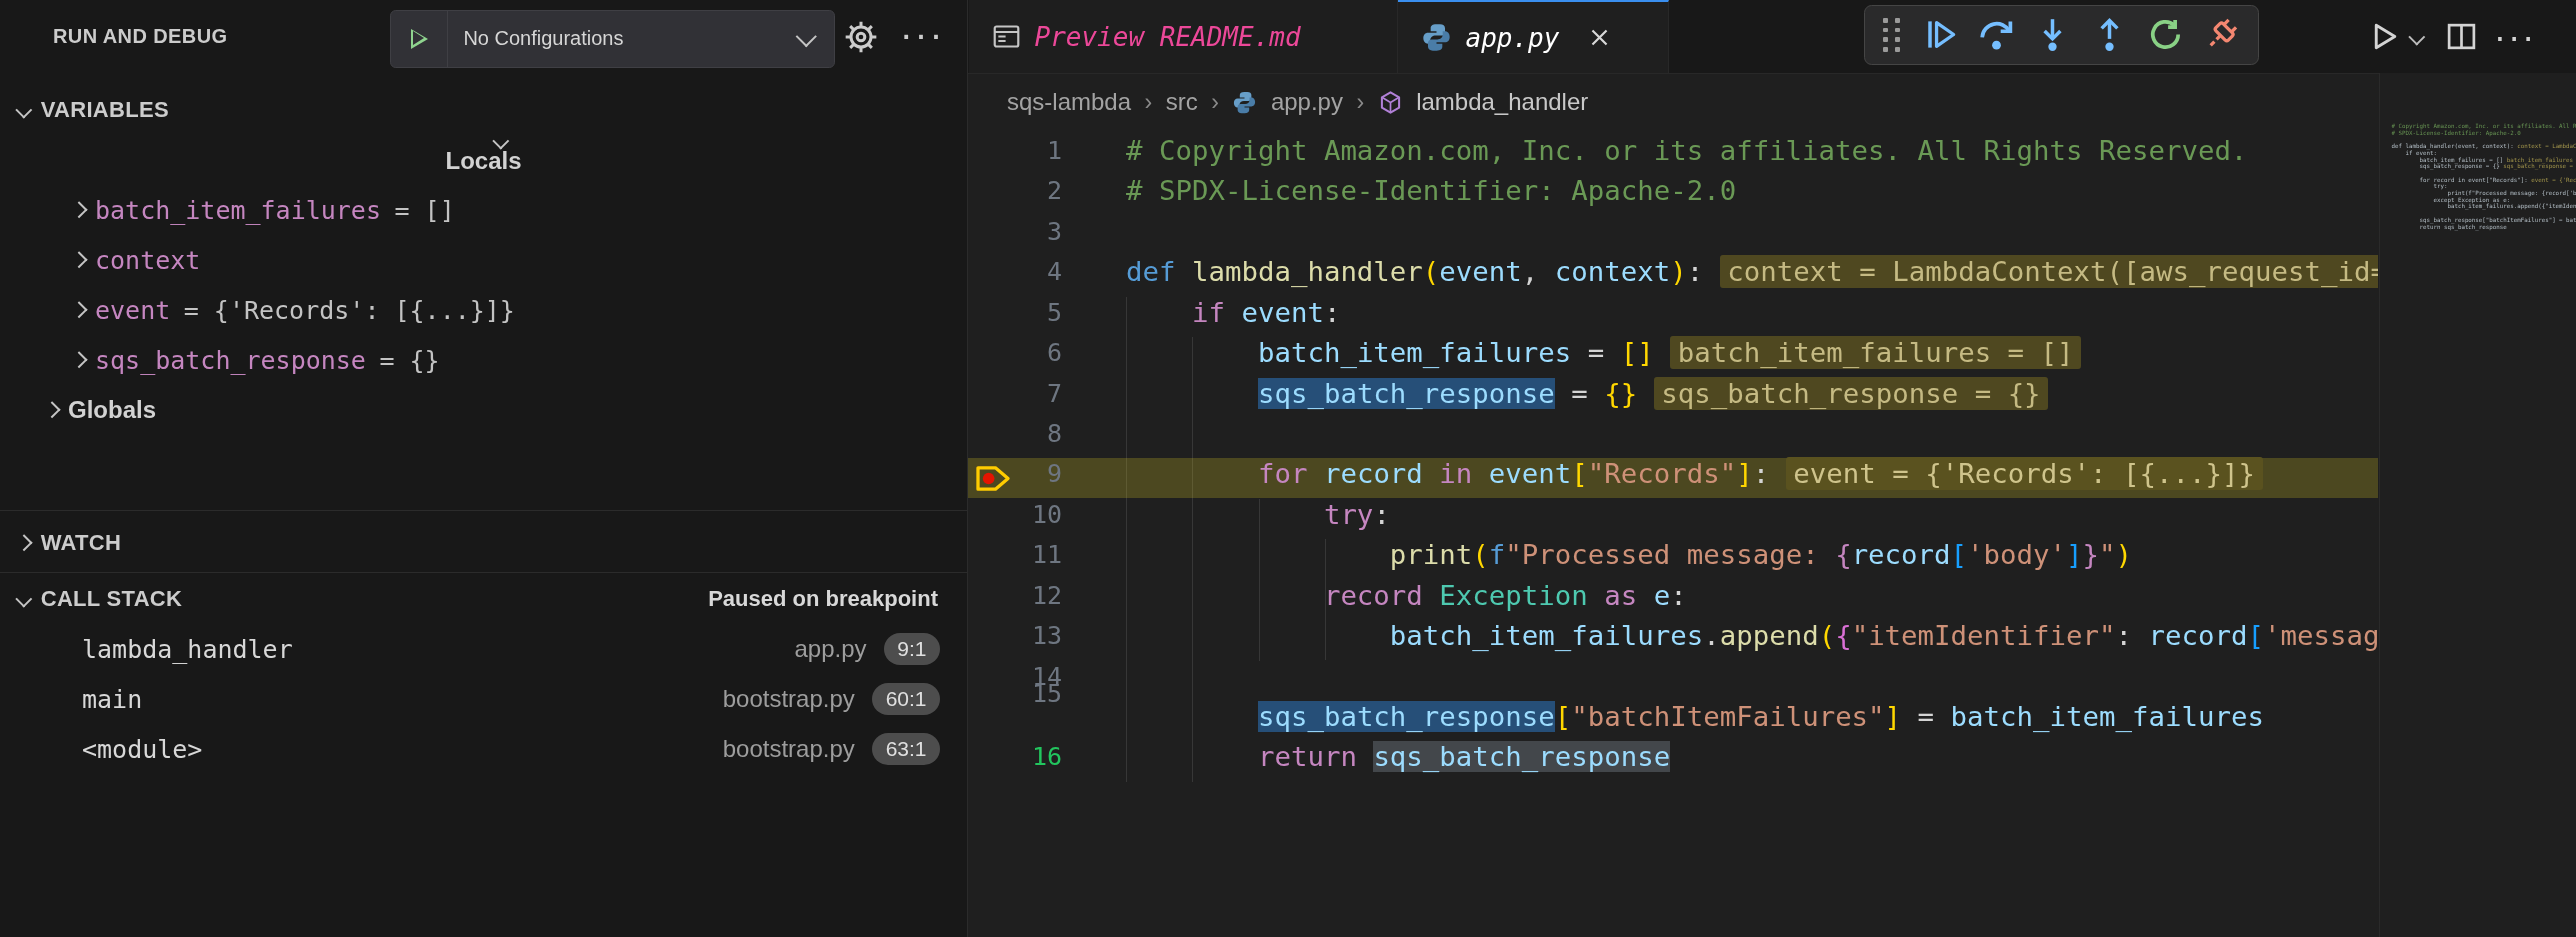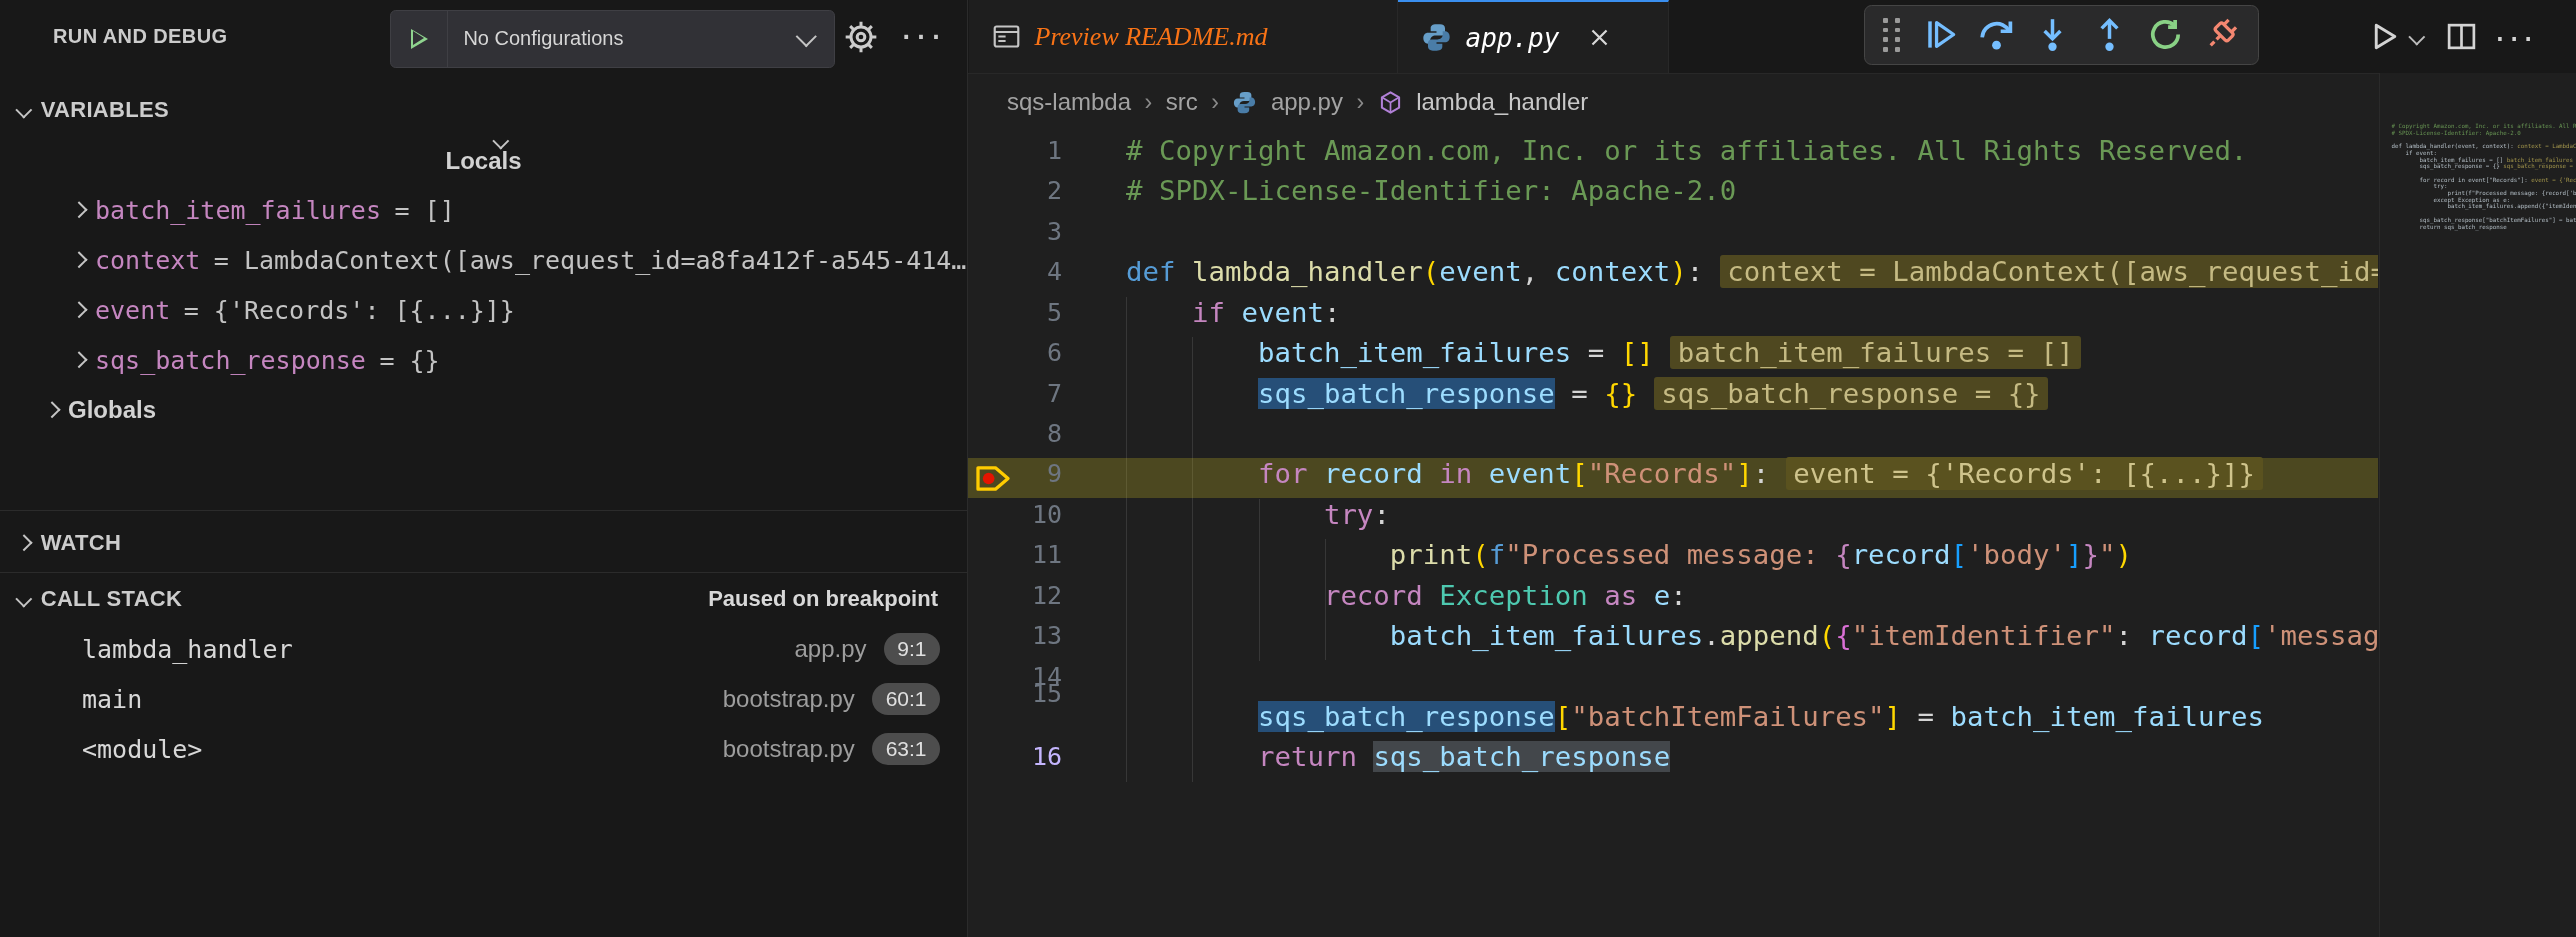--- a/index.html
+++ b/index.html
@@ -34,21 +34,21 @@
   .frame-right{position:absolute;right:27px;display:flex;align-items:center;gap:17.3px;}
   .frame-file{font-size:24px;color:#9d9d9d;}
   .badge{background:#4d4d4d;color:#e0e0e0;font-size:21px;border-radius:16.4px;padding:3.9px 13.5px;font-family:"Liberation Sans",sans-serif;}
 
   
   #tabbar{position:absolute;left:968px;top:0;width:1608px;height:73px;background:#181818;border-bottom:1px solid #282828;}
   .tab{position:absolute;top:0;height:73px;display:flex;align-items:center;gap:13.5px;padding:0 23px;box-sizing:border-box;cursor:pointer;}
   #tab-preview{left:1px;width:429px;background:#1e1e1e;border-right:1px solid #282828;}
   #tab-app{left:430px;width:271px;background:#1f1f1f;border-top:2.9px solid #3a8fef;border-right:1px solid #282828;}
   .tab .tlabel{font-size:26px;font-style:italic;white-space:nowrap;}
-  #tab-preview .tlabel{color:#f97316;font-family:Liberation Serif, serif;}
+  #tab-preview .tlabel{color:#ec4899;}
   #tab-app .tlabel{color:#ffffff;}
   .closex{margin-left:9.6px;display:flex;align-items:center;justify-content:center;width:33px;height:33px;border-radius:5.8px;}
   #breadcrumbs{position:absolute;left:968px;top:74px;width:1410px;height:56px;display:flex;align-items:center;padding-left:39px;gap:13.5px;font-size:24px;color:#a3a3a3;background:#1f1f1f;}
   #breadcrumbs .sep{color:#8a8a8a;font-size:23px;}
   #breadcrumbs .crumb{cursor:pointer;white-space:nowrap;}
   #breadcrumbs .last{color:#c8c8c8;}
 
   
   #dbg-toolbar{position:absolute;left:1864px;top:4.8px;width:395px;height:60px;background:#2a2a2b;border:1px solid #454545;border-radius:7.7px;display:flex;align-items:center;justify-content:space-between;padding:0 13.5px;box-sizing:border-box;z-index:30;}
   .dbtn{width:46px;height:48px;display:flex;align-items:center;justify-content:center;border-radius:5.8px;cursor:pointer;}
@@ -58,21 +58,21 @@
   
   #ed-actions{position:absolute;left:2368px;top:0;width:208px;height:73px;display:flex;align-items:center;gap:9.6px;z-index:5;}
   .ea{display:flex;align-items:center;justify-content:center;height:46px;border-radius:5.8px;cursor:pointer;color:#d4d4d4;}
   #ea-more{font-size:37px;letter-spacing:1.9px;color:#d4d4d4;padding:0 5.8px;}
 
   
   #codearea{position:absolute;left:968px;top:131px;width:1410px;height:807px;background:#1f1f1f;overflow:hidden;}
   #exec-line-hl{position:absolute;left:0;top:327px;width:1410px;height:40px;background:rgba(201,183,37,0.27);}
   #gutter{position:absolute;left:0;top:0;width:98px;height:807px;}
   .lnum{position:absolute;right:3.9px;width:87px;text-align:right;font-size:25px;line-height:40px;color:#6e7681;}
-  .lnum.active{color:#c4b5fd;}
+  .lnum.active{color:#22c55e;}
   #bp-exec{position:absolute;left:5.8px;top:332px;}
   .iguide{position:absolute;width:0;border-left:1px solid #373737;}
   #code-rows{position:absolute;left:98px;top:0;width:1312px;height:807px;}
   .code-line{position:absolute;left:0;width:1312px;height:40px;line-height:40px;font-size:27.4px;white-space:pre;padding-left:60px;font-family:"DejaVu Sans Mono",monospace;cursor:text;}
   .c-cm{color:#6a9955;} .c-kw{color:#c586c0;} .c-kb{color:#569cd6;} .c-fn{color:#dcdcaa;}
   .c-var{color:#9cdcfe;} .c-fg{color:#d4d4d4;} .c-str{color:#ce9178;} .c-cls{color:#4ec9b0;}
   .c-b1{color:#ffd700;} .c-b2{color:#da70d6;} .c-b3{color:#179fff;}
   .sel{background:#264f78;} .wrd{background:#43474b;}
   .hint{background:#4f4820;color:#c5ba83;padding:1px 7.7px;margin-left:16.4px;border-radius:2.9px;}
   .hint.exec{background:#5a521f;color:#cfc48c;}
@@ -129,21 +129,20 @@
             <span class="chev sm right"></span>
           </span>
           <span class="vname">batch_item_failures</span>
           <span class="vval" style="margin-left:13.5px;">= []</span>
         </div>
         <div class="sb-row mono mono-row" style="top: 235px;">
           <span class="sb-chev" style="margin-left:62px;">
             <span class="chev sm right"></span>
           </span>
           <span class="vname">context</span>
-          <span class="vval" style="margin-left:13.5px;">= LambdaContext([aws_request_id=a8fa412f-a545-414…</span>
         </div>
         <div class="sb-row mono mono-row" style="top: 285px;">
           <span class="sb-chev" style="margin-left:62px;">
             <span class="chev sm right"></span>
           </span>
           <span class="vname">event</span>
           <span class="vval" style="margin-left:13.5px;">= {'Records': [{...}]}</span>
         </div>
         <div class="sb-row mono mono-row" style="top: 335px;">
           <span class="sb-chev" style="margin-left:62px;">

